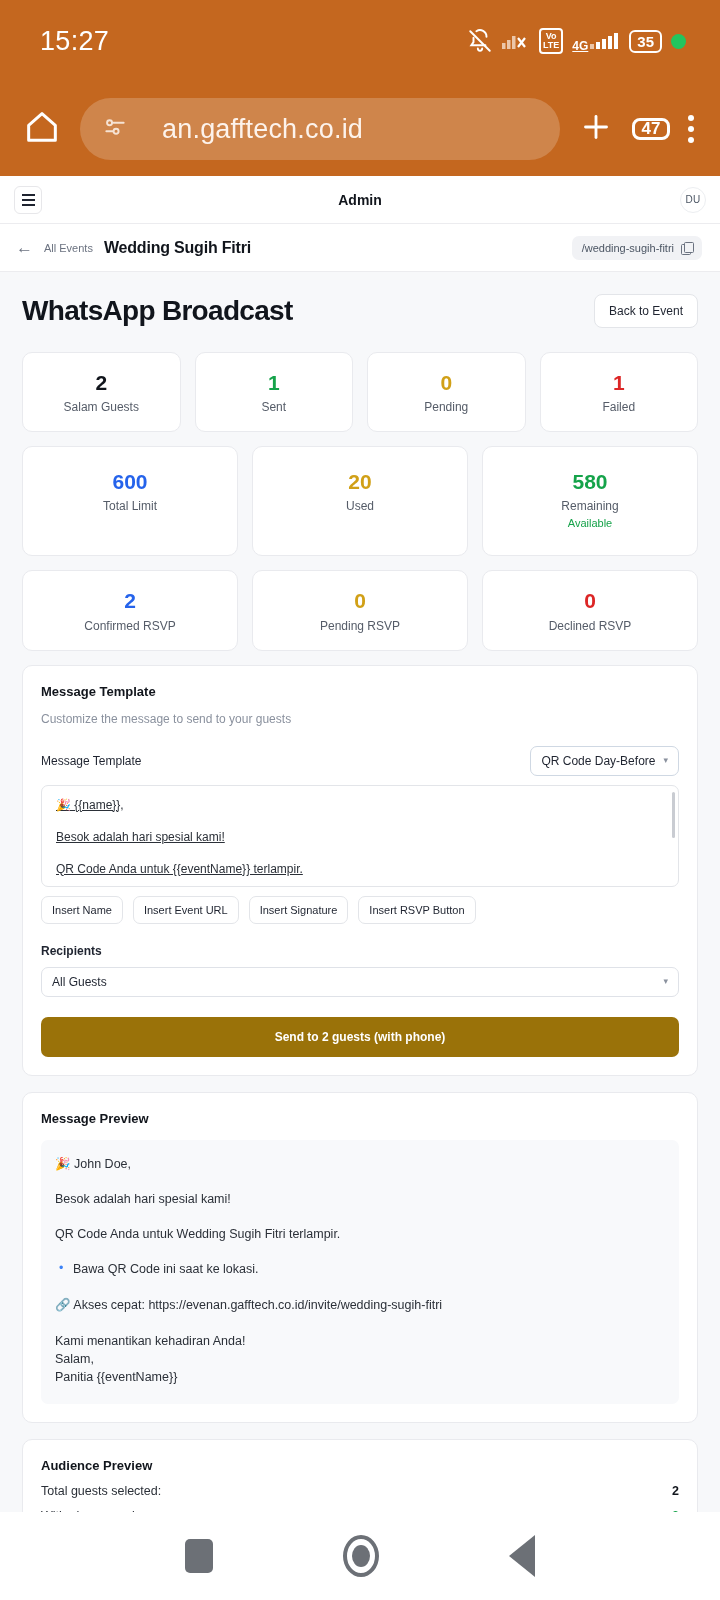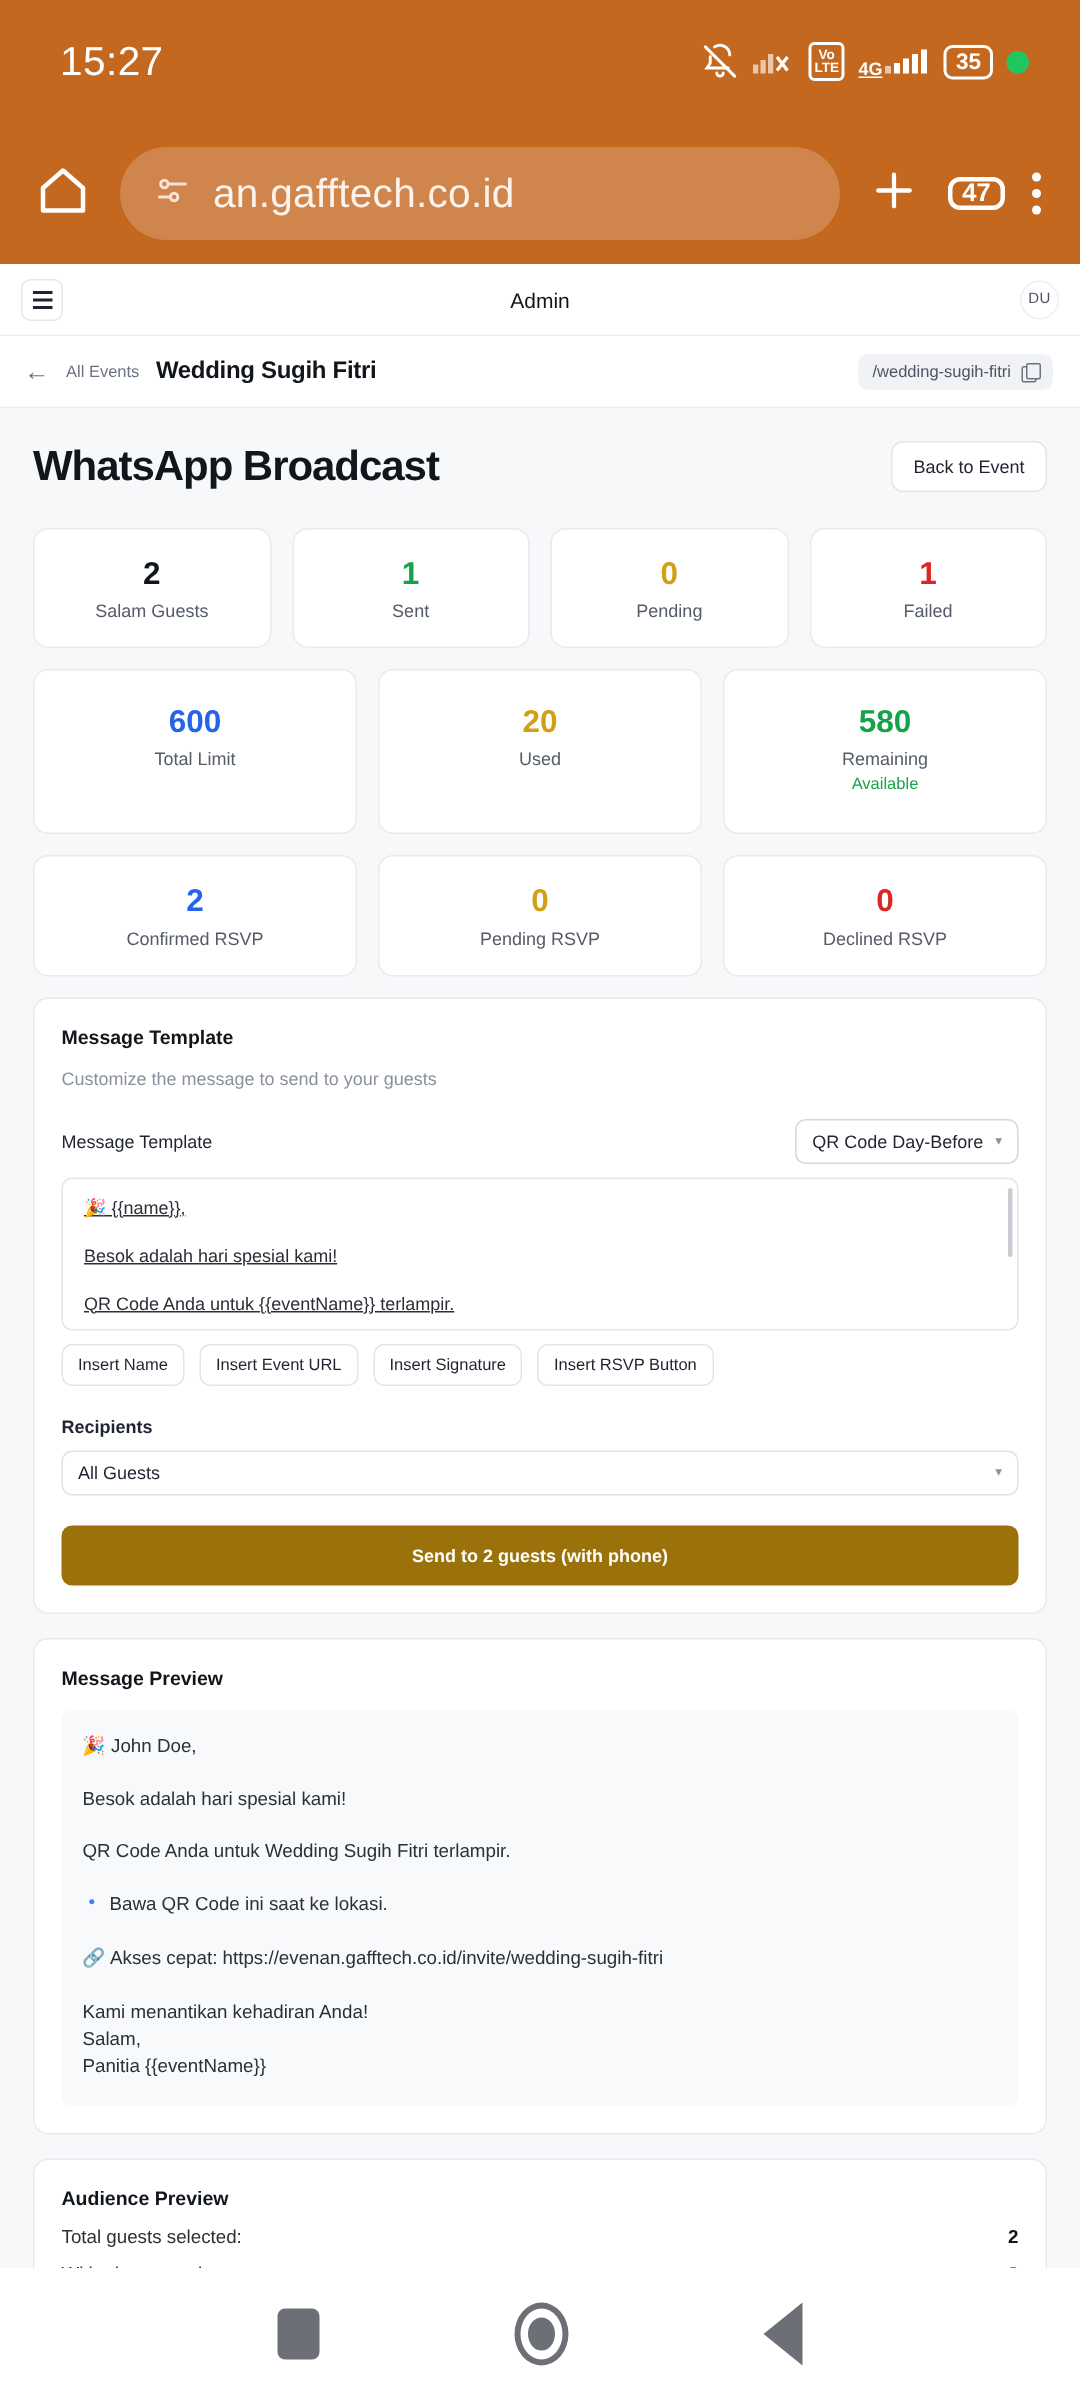--- a/index.html
+++ b/index.html
@@ -47,21 +47,21 @@
     color: #fff;
   }
   .omnibox {
     flex: 1;
     height: 62px;
     background: rgba(255,255,255,0.20);
     border-radius: 34px;
     display: flex;
     align-items: center;
     padding: 16px 22px;
-    gap: 14px;
+    gap: 34px;
     overflow: hidden;
   }
   .omnibox-url {
     font-size: 27px;
     color: #fdf3ec;
     white-space: nowrap;
     letter-spacing: .2px;
   }
   .tabcount {
     width: 38px; height: 22px;
@@ -90,21 +90,21 @@
   }
   .menu-btn {
     width: 28px; height: 28px;
     border: 1px solid #e7e7ea; border-radius: 6px;
     background: #fff;
     display: flex; flex-direction: column; align-items: center; justify-content: center; gap: 3px;
   }
   .menu-btn i { width: 13px; height: 2px; background: #1f2430; display: block; }
   .appbar-title {
     position: absolute; left: 0; right: 0; text-align: center;
-    font-size: 14px; font-weight: 400; color: #11151c;
+    font-size: 14px; font-weight: 700; color: #11151c;
     pointer-events: none;
   }
   .avatar {
     margin-left: auto;
     width: 26px; height: 26px; border-radius: 50%;
     background: #fff; border: 1px solid #eceef1;
     font-size: 10px; color: #4b5563;
     display: flex; align-items: center; justify-content: center;
     letter-spacing: .3px;
   }

